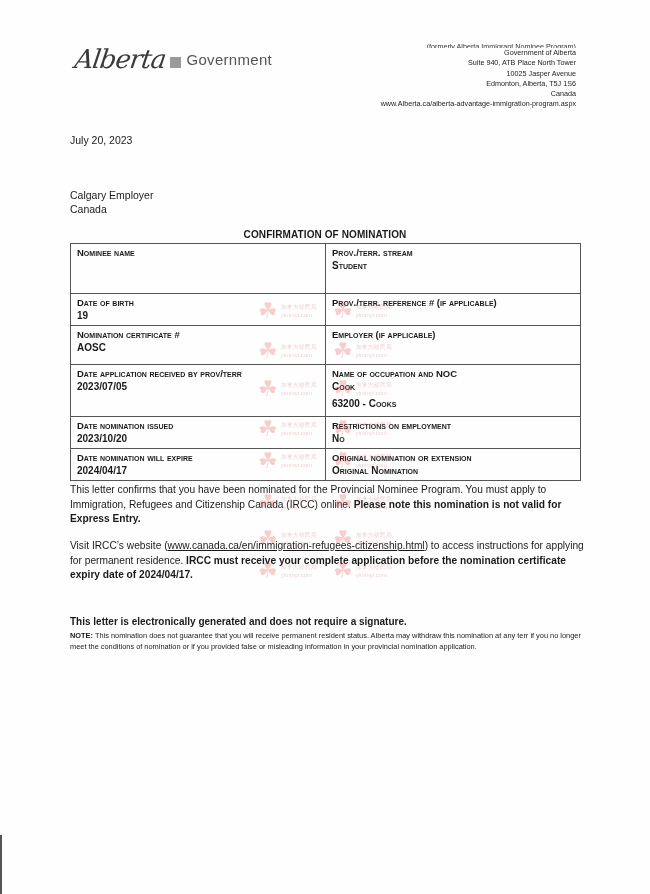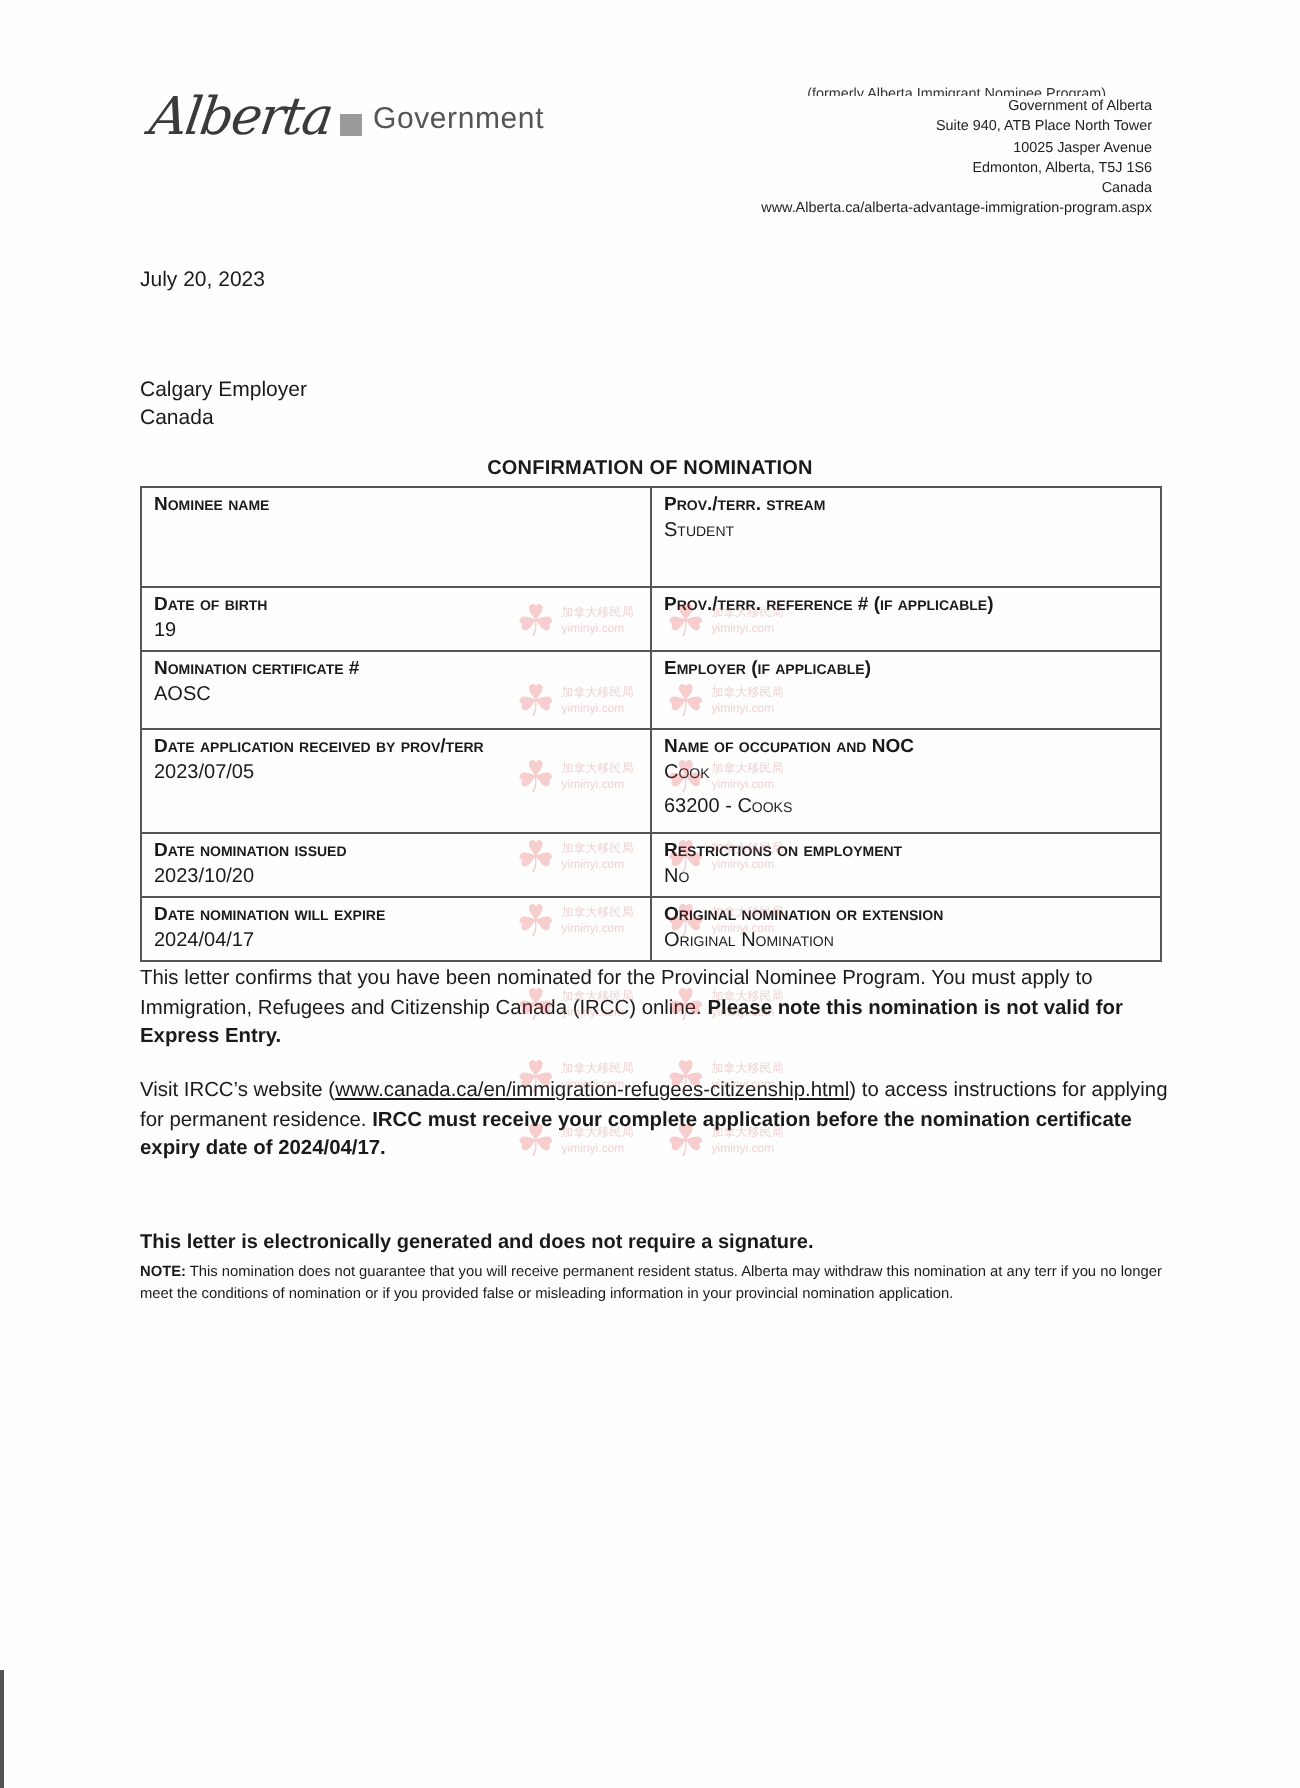--- a/index.html
+++ b/index.html
@@ -16,39 +16,39 @@
       font-family: "DejaVu Serif", serif; font-style: italic; font-size: 26px; color: #3a3a3a;
       letter-spacing: -1px; line-height: 30px; transform: skewX(-8deg);
     }
     .logo-square { width: 11px; height: 11px; background: #9a9a9a; margin: 0 6px 6px 4px; }
     .logo-gov { font-size: 15px; color: #555; line-height: 24px; padding-bottom: 2px; letter-spacing: 0.3px; }
 
     .address {
       position: absolute; right: 74px; top: 44px; text-align: right;
       font-size: 7.2px; line-height: 10.3px; color: #222;
     }
-    .address .cut { display: block; height: 5px; overflow: hidden; line-height: 8px; margin-top: -1px; color: #333; text-align: center; }
+    .address .cut { display: block; height: 5px; overflow: hidden; line-height: 8px; margin-top: -1px; color: #333; }
 
     
     .date { position: absolute; left: 70px; top: 134px; font-size: 10.5px; }
     .recipient { position: absolute; left: 70px; top: 188px; font-size: 10.5px; line-height: 14px; }
 
     .table-title {
       position: absolute; left: 70px; width: 510px; top: 229px; text-align: center;
       font-size: 10px; font-weight: bold; letter-spacing: 0.1px;
     }
     table.nom {
       position: absolute; left: 70px; top: 243px; width: 511px; border-collapse: collapse;
       font-size: 9.5px;
     }
     table.nom td {
       border: 1.2px solid #555; vertical-align: top; padding: 3px 6px 2px 6px; width: 50%;
     }
     .lbl { font-weight: bold; font-variant: small-caps; font-size: 9.5px; line-height: 12px; display: block; }
-    .val { font-size: 10px; line-height: 14px; display: block; }
+    .val { font-size: 10px; line-height: 14px; display: block; font-weight: bold; }
     .val.sc { font-variant: small-caps; }
     .r1 td { height: 44px; }
     .r2 td { height: 26px; }
     .r3 td { height: 33px; }
     .r4 td { height: 46px; }
     .r5 td { height: 26px; }
     .r6 td { height: 26px; }
 
     .para { position: absolute; left: 70px; width: 520px; font-size: 10.2px; line-height: 14.5px; }
     .p1 { top: 483px; }

